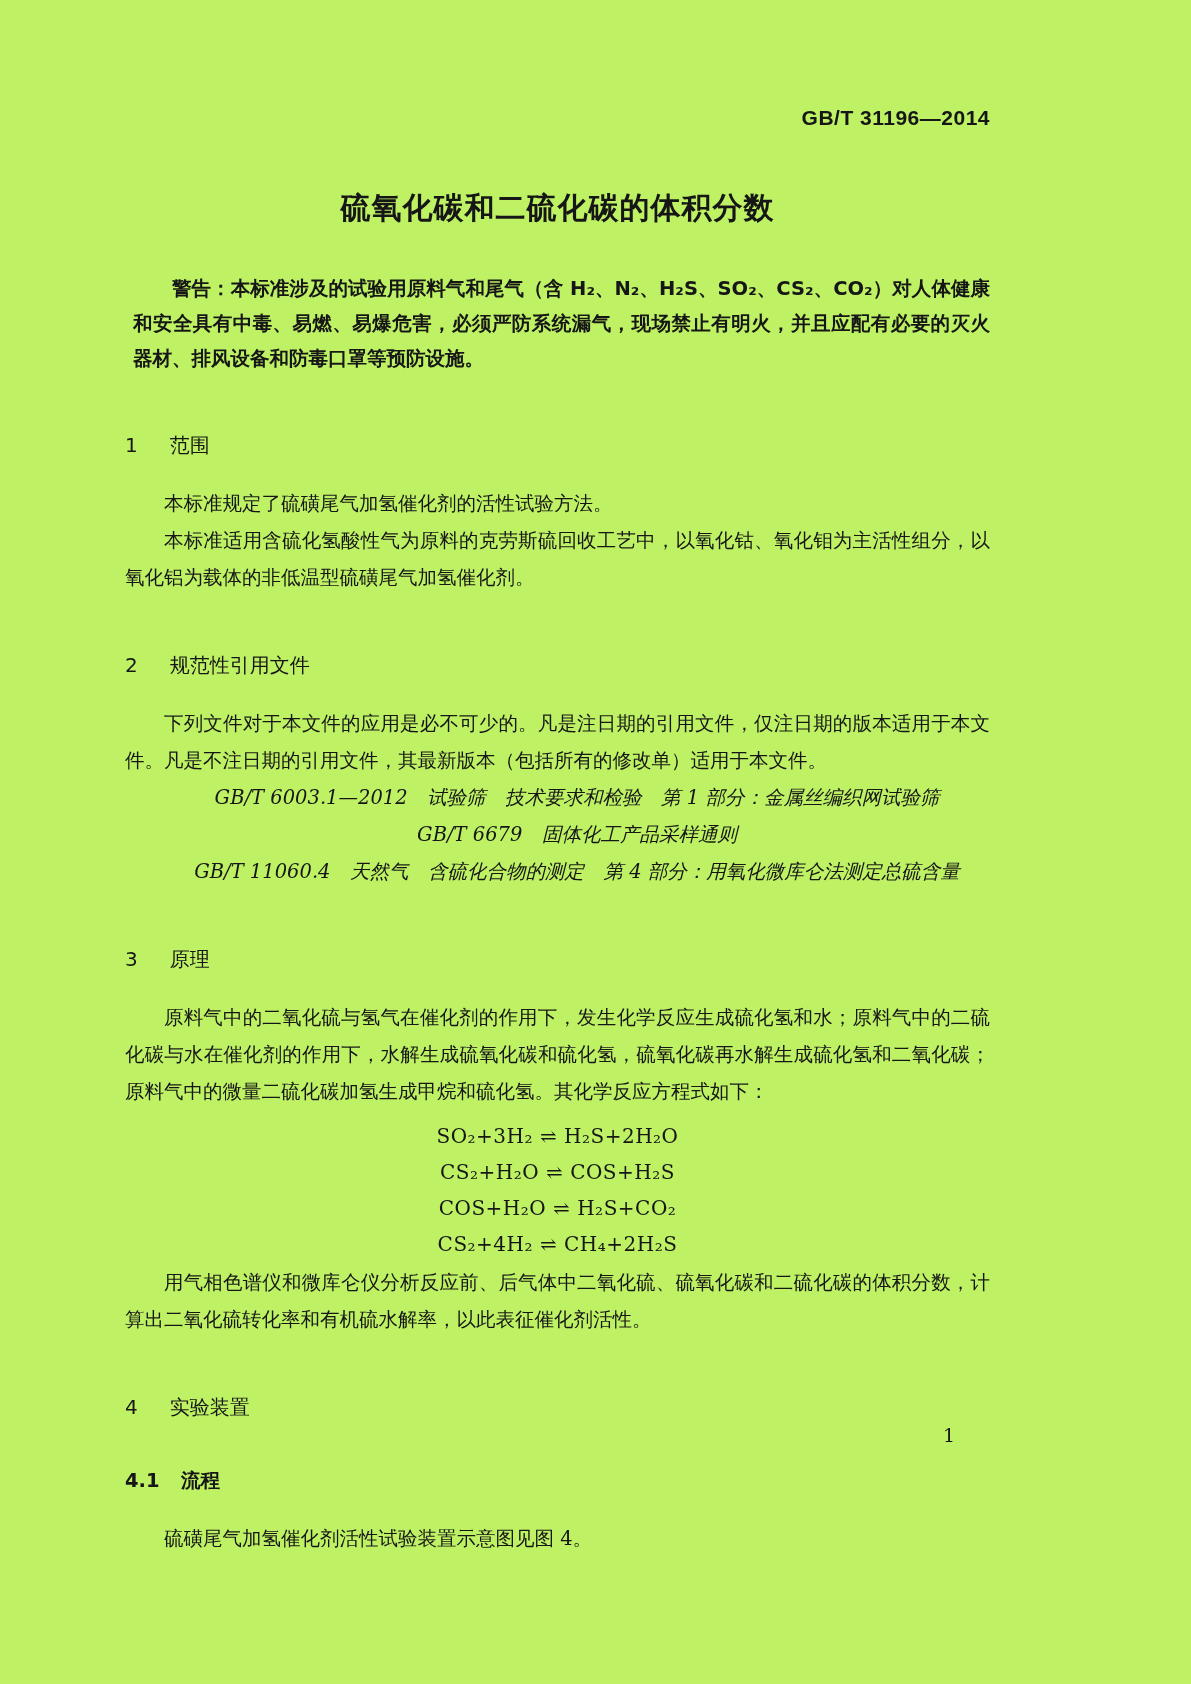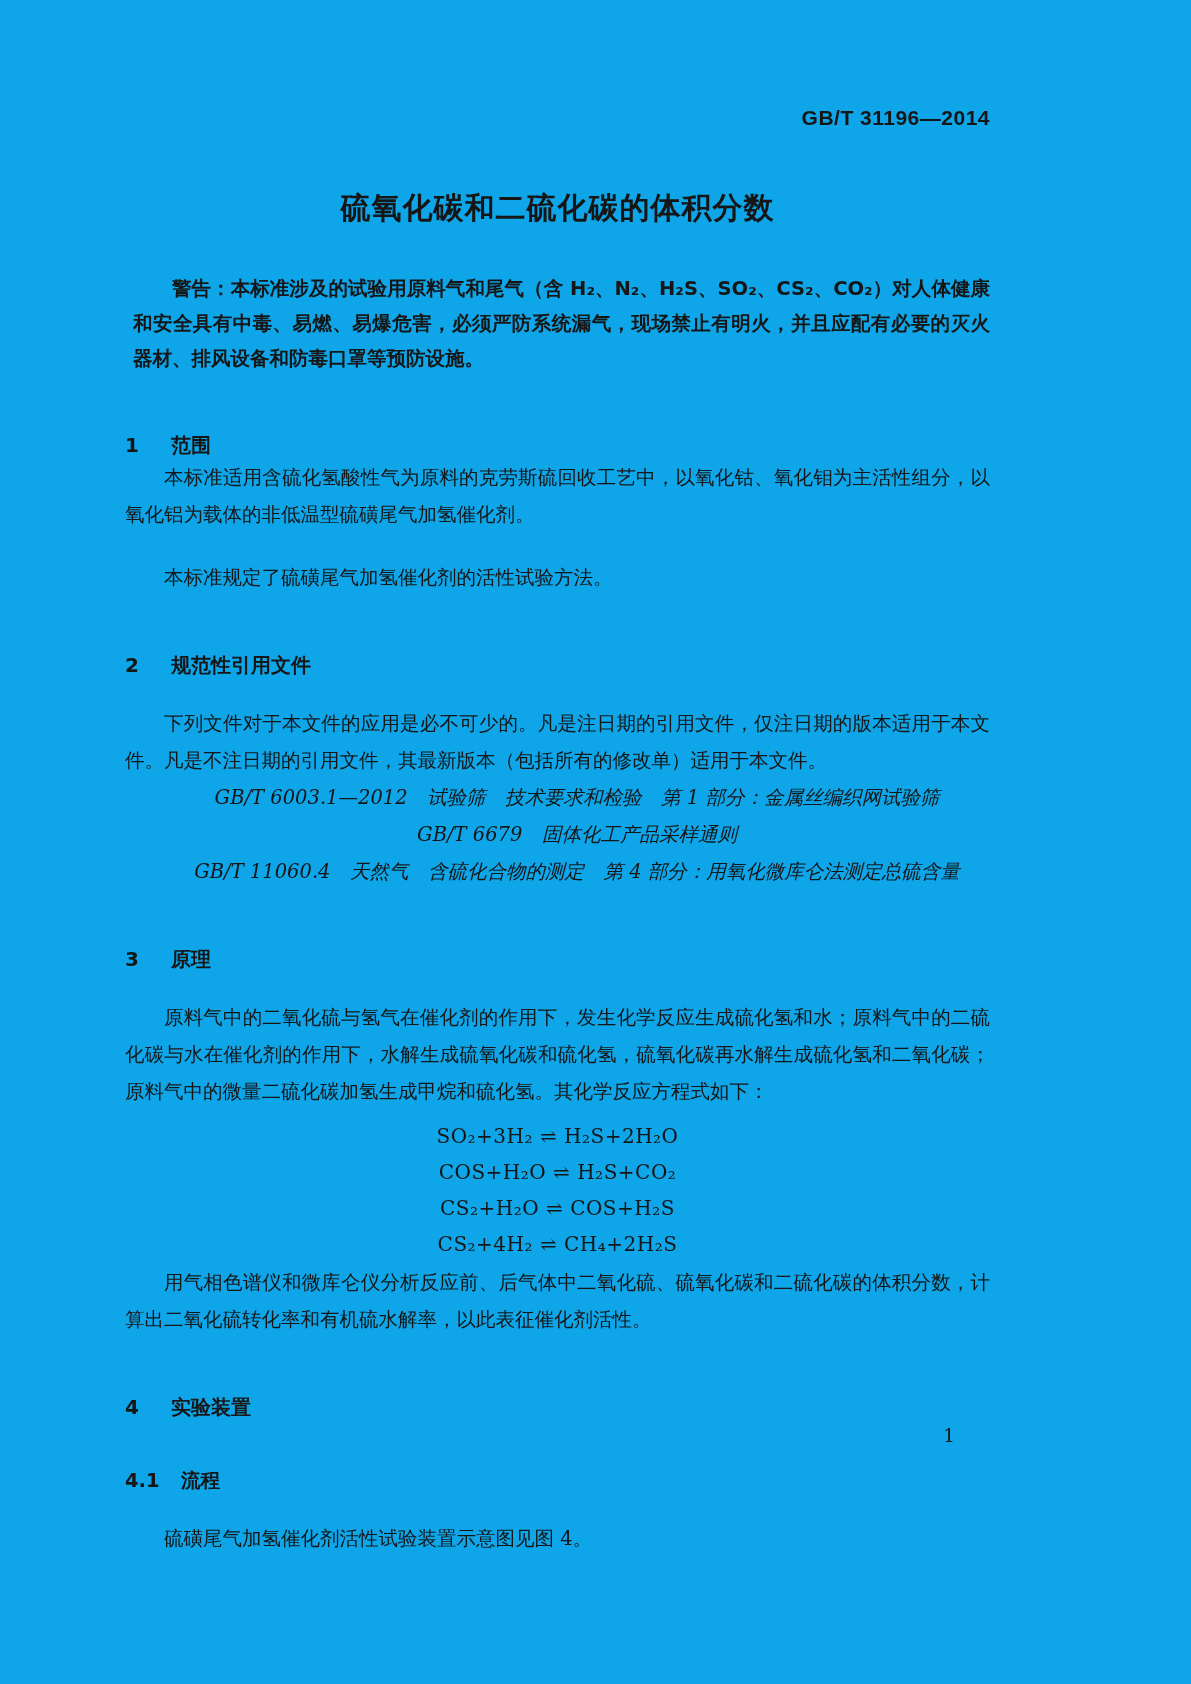--- a/index.html
+++ b/index.html
@@ -4,21 +4,21 @@
 <style>
   html, body {
     margin: 0;
     padding: 0;
     background: #ffffff;
   }
   .page {
     position: relative;
     width: 1191px;
     height: 1684px;
-    background: #0ea5e9;
+    background: #bef264;
     color: #161616;
     overflow: hidden;
   }
   .content {
     padding: 0 201px 0 125px;
   }
   .doc-number {
     padding-top: 106px;
     text-align: right;
     font-family: "Liberation Sans", "DejaVu Sans", sans-serif;
@@ -39,21 +39,21 @@
     font-family: "DejaVu Sans", "Liberation Sans", sans-serif;
     font-weight: 700;
     font-size: 19.5px;
     line-height: 35px;
     text-indent: 2em;
     text-align: justify;
   }
   h2.sec {
     margin: 56px 0 0 0;
     font-family: "DejaVu Sans", "Liberation Sans", sans-serif;
-    font-weight: 700;
+    font-weight: 400;
     font-size: 20px;
   }
   h3.subsec {
     margin: 46px 0 16px 0;
     font-family: "DejaVu Sans", "Liberation Sans", sans-serif;
     font-weight: 700;
     font-size: 19.5px;
   }
   .sec-gap { margin-left: 1.6em; }
   .sub-gap { margin-left: 1.1em; }
@@ -98,40 +98,40 @@
 
     <div class="doc-number">GB/T 31196—2014</div>
 
     <h1 class="doc-title">硫氧化碳和二硫化碳的体积分数</h1>
 
     <p class="warning">警告：本标准涉及的试验用原料气和尾气（含 H₂、N₂、H₂S、SO₂、CS₂、CO₂）对人体健康和安全具有中毒、易燃、易爆危害，必须严防系统漏气，现场禁止有明火，并且应配有必要的灭火器材、排风设备和防毒口罩等预防设施。</p>
 
     <h2 class="sec">
       <span>1</span><span class="sec-gap">范围</span>
     </h2>
+    <p class="body first">本标准规定了硫磺尾气加氢催化剂的活性试验方法。</p>
     <p class="body">本标准适用含硫化氢酸性气为原料的克劳斯硫回收工艺中，以氧化钴、氧化钼为主活性组分，以氧化铝为载体的非低温型硫磺尾气加氢催化剂。</p>
-    <p class="body first">本标准规定了硫磺尾气加氢催化剂的活性试验方法。</p>
 
     <h2 class="sec">
       <span>2</span><span class="sec-gap">规范性引用文件</span>
     </h2>
     <p class="body first">下列文件对于本文件的应用是必不可少的。凡是注日期的引用文件，仅注日期的版本适用于本文件。凡是不注日期的引用文件，其最新版本（包括所有的修改单）适用于本文件。</p>
     <p class="body ref">GB/T 6003.1—2012　试验筛　技术要求和检验　第 1 部分：金属丝编织网试验筛</p>
     <p class="body ref">GB/T 6679　固体化工产品采样通则</p>
     <p class="body ref">GB/T 11060.4　天然气　含硫化合物的测定　第 4 部分：用氧化微库仑法测定总硫含量</p>
 
     <h2 class="sec">
       <span>3</span><span class="sec-gap">原理</span>
     </h2>
     <p class="body first">原料气中的二氧化硫与氢气在催化剂的作用下，发生化学反应生成硫化氢和水；原料气中的二硫化碳与水在催化剂的作用下，水解生成硫氧化碳和硫化氢，硫氧化碳再水解生成硫化氢和二氧化碳；原料气中的微量二硫化碳加氢生成甲烷和硫化氢。其化学反应方程式如下：</p>
 
     <div class="equations">
       <div class="equation">SO₂+3H₂ ⇌ H₂S+2H₂O</div>
+      <div class="equation">CS₂+H₂O ⇌ COS+H₂S</div>
       <div class="equation">COS+H₂O ⇌ H₂S+CO₂</div>
-      <div class="equation">CS₂+H₂O ⇌ COS+H₂S</div>
       <div class="equation">CS₂+4H₂ ⇌ CH₄+2H₂S</div>
     </div>
 
     <p class="body">用气相色谱仪和微库仑仪分析反应前、后气体中二氧化硫、硫氧化碳和二硫化碳的体积分数，计算出二氧化硫转化率和有机硫水解率，以此表征催化剂活性。</p>
 
     <h2 class="sec">
       <span>4</span><span class="sec-gap">实验装置</span>
     </h2>
 
     <h3 class="subsec">

